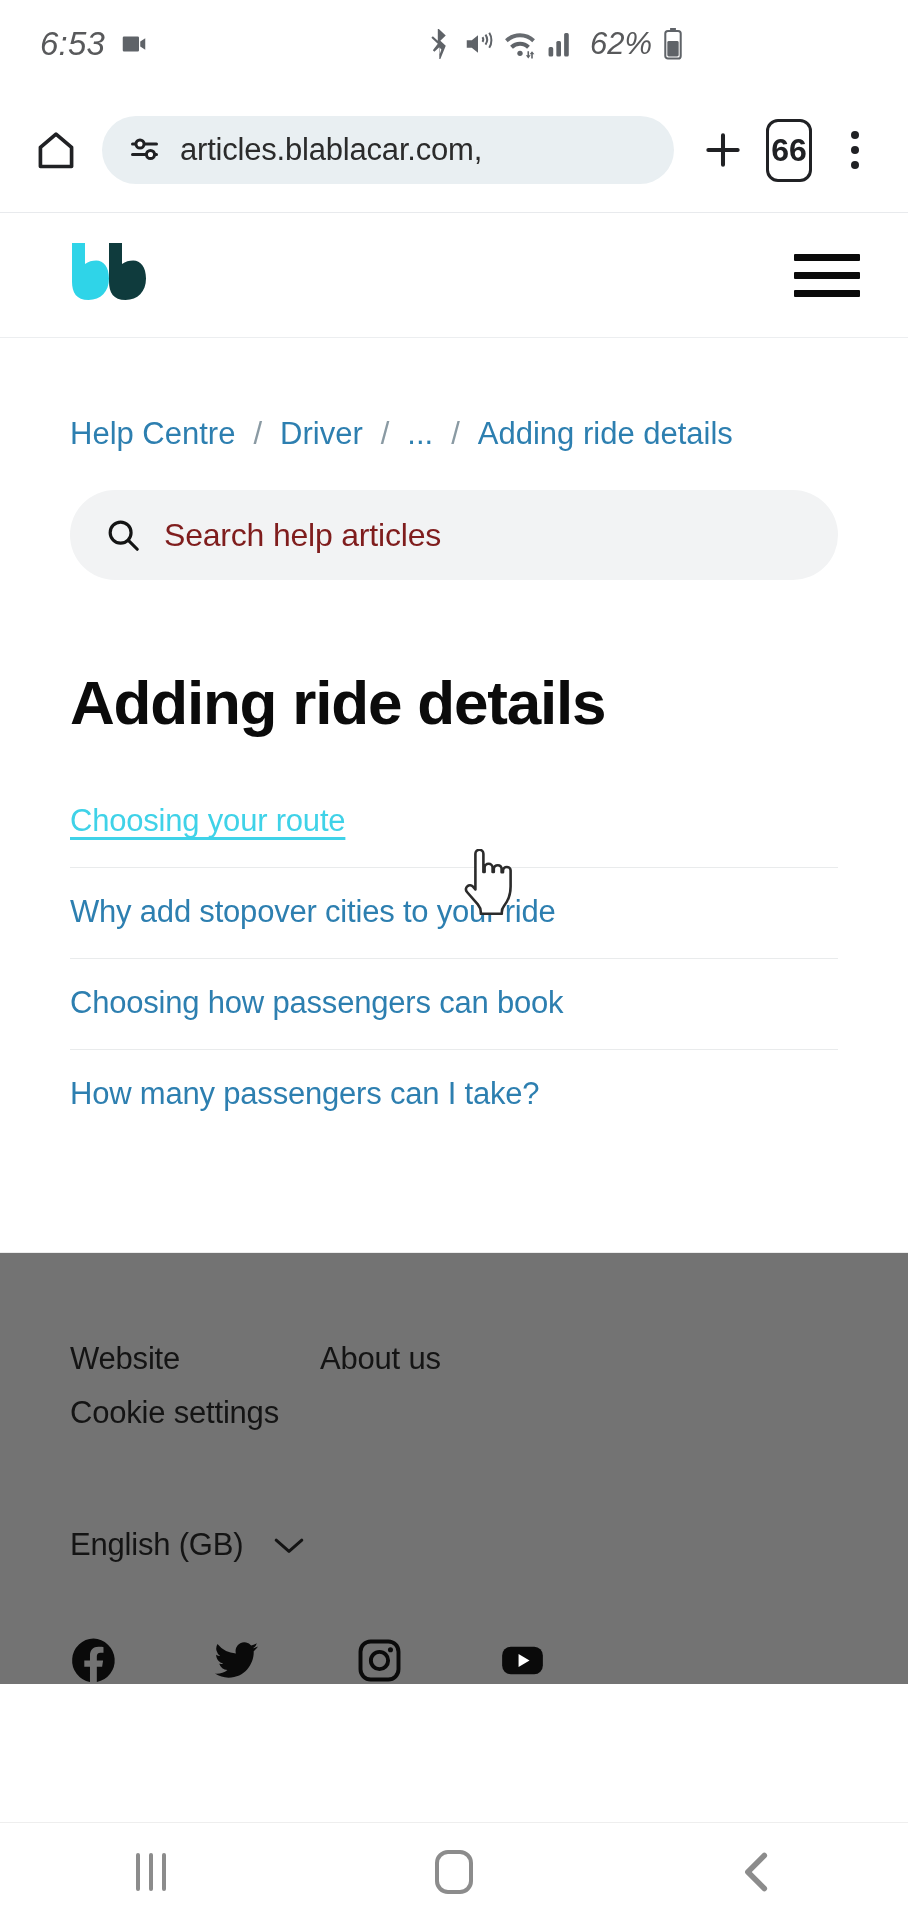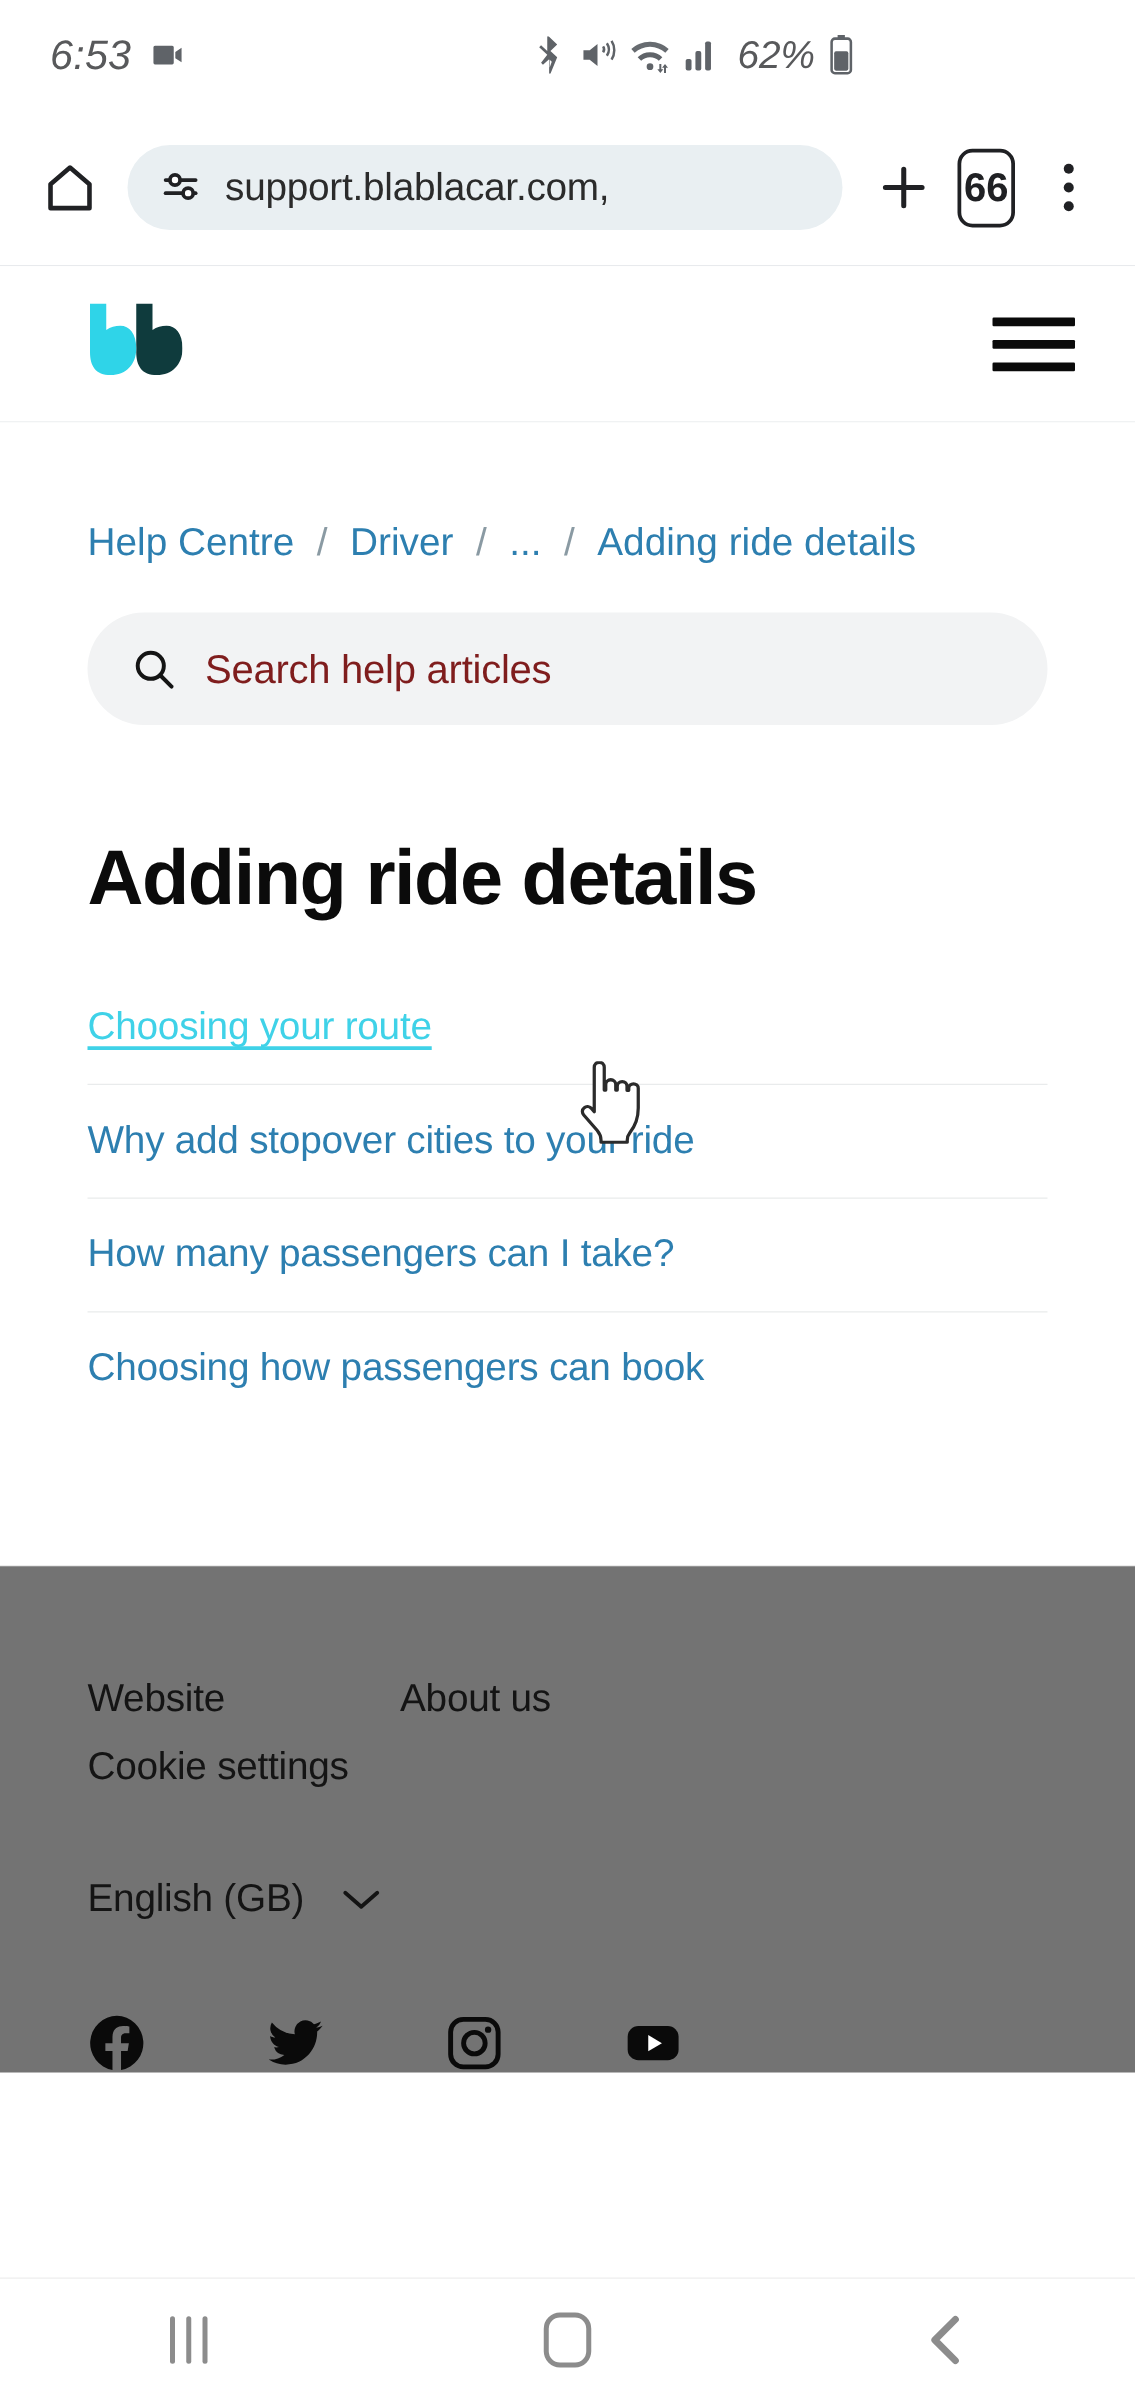--- a/index.html
+++ b/index.html
@@ -124,21 +124,21 @@
 
   
   .footer { padding:88px 70px 0 70px; background:#737373; }
   .footlinks { display:flex; flex-wrap:wrap; width:560px; row-gap:18px; }
   .footlink {
     font-size:31px; color:#141414; text-decoration:none;
     letter-spacing:-.2px;
   }
   .fl-w1 { width:250px; }
 
-  .langrow { display:flex; align-items:center; gap:30px; margin-top:70px; }
+  .langrow { display:flex; align-items:center; gap:30px; margin-top:96px; }
   .langtext { font-size:31px; color:#141414; letter-spacing:-.2px;}
 
   .socialrow { display:flex; align-items:center; margin-top:74px; gap:0; }
   .social { width:143px; display:flex; align-items:center; }
   .social:first-child { width:143px; }
 
   
   .navbar {
     position:absolute; left:0; bottom:0; width:908px; height:98px;
     border-top:1px solid #eeeeee;
@@ -211,21 +211,21 @@
   </div>
   <div class="urlbar">
     <span class="ic">
       <svg width="36" height="36" viewBox="0 0 24 24">
         <line x1="3" y1="8" x2="19" y2="8" stroke="#202124" stroke-width="2" stroke-linecap="round"></line>
         <line x1="3" y1="15" x2="19" y2="15" stroke="#202124" stroke-width="2" stroke-linecap="round"></line>
         <circle cx="8" cy="8" r="2.7" fill="#fff" stroke="#202124" stroke-width="2"></circle>
         <circle cx="15" cy="15" r="2.7" fill="#fff" stroke="#202124" stroke-width="2"></circle>
       </svg>
     </span>
-    <span class="url-text">support.blablacar.com,</span>
+    <span class="url-text">articles.blablacar.com,</span>
   </div>
   <div class="tb-btn">
     <svg width="44" height="44" viewBox="0 0 24 24">
         <path stroke="#202124" stroke-width="2.2" stroke-linecap="round" d="M12 4v16M4 12h16"></path>
       </svg>
   </div>
   <div class="tb-btn">
     <div class="tabcount">66</div>
   </div>
   <div class="tb-btn">
@@ -289,24 +289,24 @@
   <h1 class="pagetitle">Adding ride details</h1>
 
   <div class="artlist">
     <div class="artitem hovered">
       <a>Choosing your route</a>
     </div>
     <div class="artitem">
       <a>Why add stopover cities to your ride</a>
     </div>
     <div class="artitem">
+      <a>Choosing how passengers can book</a>
+    </div>
+    <div class="artitem">
       <a>How many passengers can I take?</a>
-    </div>
-    <div class="artitem">
-      <a>Choosing how passengers can book</a>
     </div>
   </div>
 
   <div class="section-divider"></div>
 
   <div class="footer">
     <div class="footlinks">
       <a class="footlink fl-w1">Website</a>
       <a class="footlink">About us</a>
       <a class="footlink fl-w1">Cookie settings</a>

